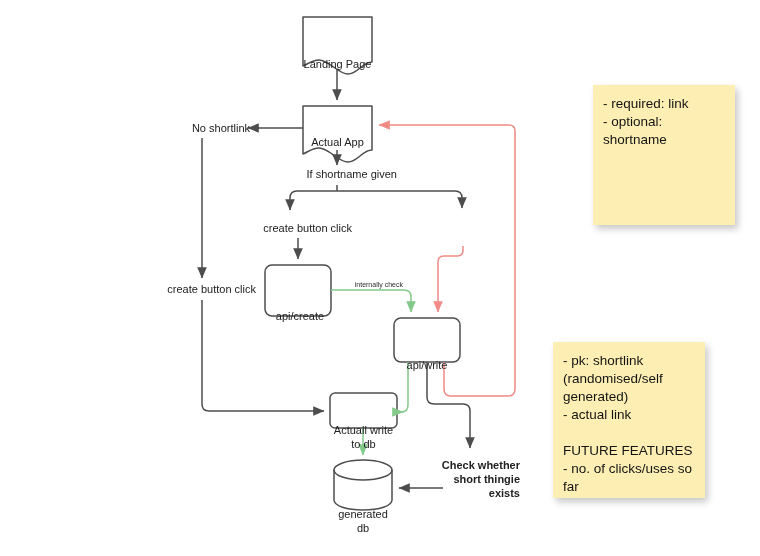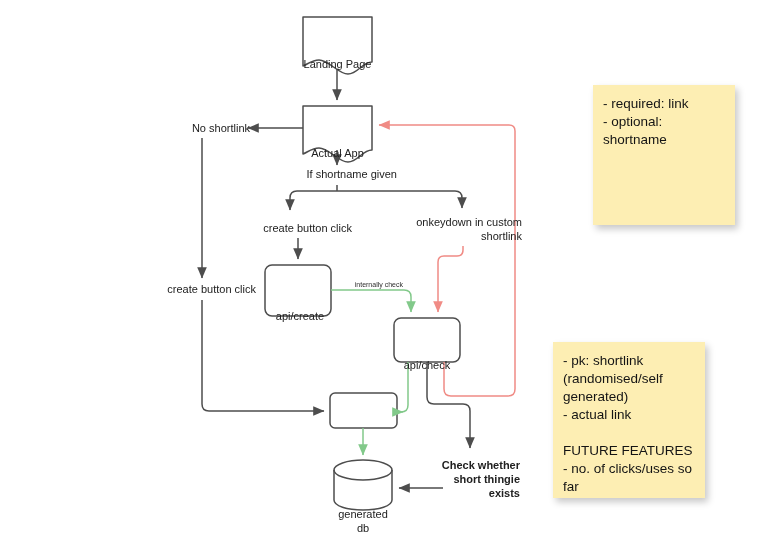--- a/index.html
+++ b/index.html
@@ -123,39 +123,39 @@
       <path d="M463,246 L463,250 C463,254 461,256 457,256 L444,256
                C440,256 438,258 438,262 L438,312" marker-end="url(#arrRed)"></path>
 
       <path d="M444,362 L444,389 C444,394 446,396 451,396 L508,396
                C513,396 515,394 515,389 L515,131 C515,127 513,125 509,125 L379,125" marker-end="url(#arrRed)"></path>
     </g>
   </svg>
 
   <div class="node-label" style="left:303px;top:31px;width:69px;">Landing Page</div>
 
-  <div class="node-label" style="left:303px;top:120px;width:69px;">Actual App</div>
+  <div class="node-label" style="left:303px;top:109px;width:69px;">Actual App</div>
 
   <div class="node-label" style="left:265px;top:283px;width:70px;">api/create</div>
 
-  <div class="node-label" style="left:394px;top:332px;width:66px;">api/check</div>
+  <div class="node-label" style="left:394px;top:332px;width:66px;">api/write</div>
 
+  <div class="node-label" style="left:330px;top:397px;width:67px;">Actuall write
+to db</div>
 
   <div class="node-label" style="left:334px;top:481px;width:58px;">generated db</div>
 
   <div class="edge-label" style="left:150px;top:121px;width:100px;">No shortlink</div>
 
   <div class="edge-label" style="left:277px;top:167px;width:120px;">If shortname given</div>
 
   <div class="edge-label" style="left:148px;top:282px;width:108px;">create button click</div>
 
   <div class="edge-label" style="left:244px;top:221px;width:108px;">create button click</div>
 
-  <div class="edge-label" style="left:402px;top:215px;width:120px;">onkeydown in custom
-shortlink</div>
 
   <div class="edge-label small" style="left:341px;top:280px;width:62px;">internally check</div>
 
   <div class="edge-label" style="left:420px;top:458px;width:100px;font-weight:bold;">Check whether
 short thingie
 exists</div>
 
   <div class="note" style="left:593px;top:85px;width:142px;height:140px;background:#fdeeb3;">- required: link
 - optional:
 shortname</div>

